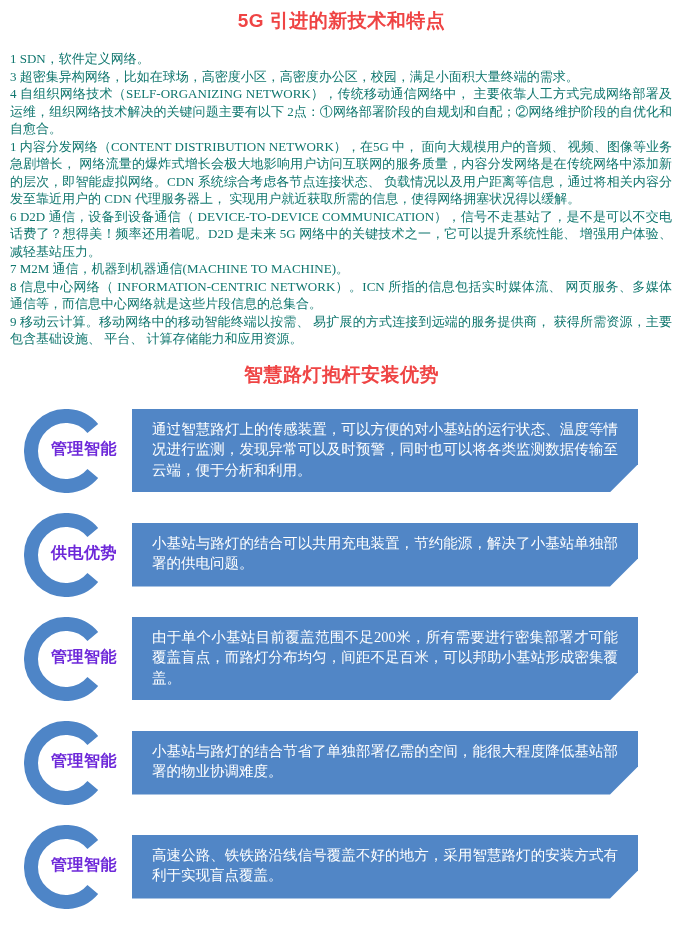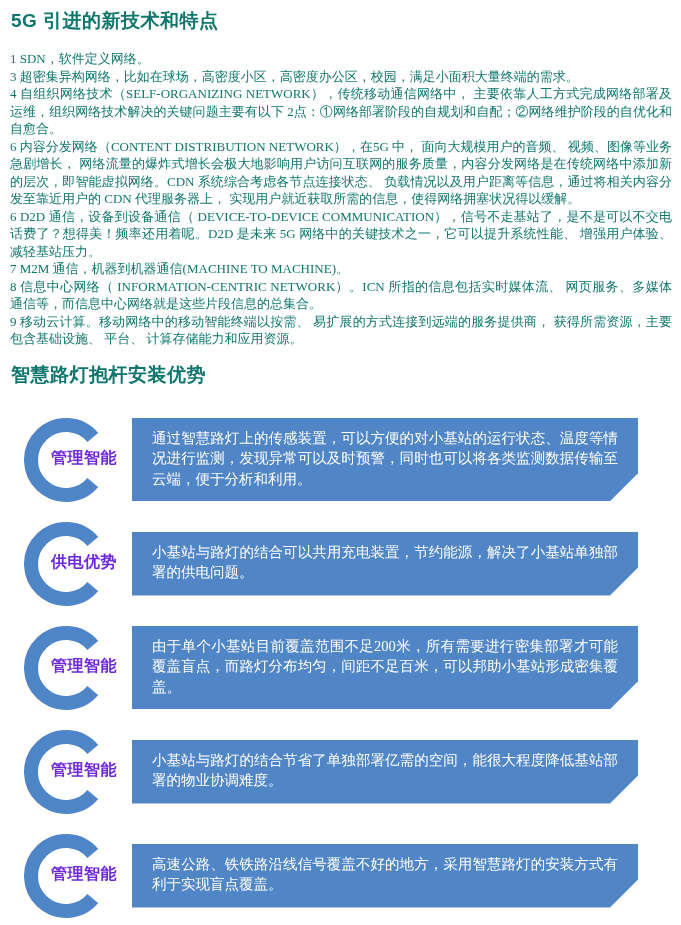--- a/index.html
+++ b/index.html
@@ -5,25 +5,25 @@
   html,body { margin:0; padding:0; background:#ffffff; }
   body {
     width:681px; height:925px; overflow:hidden;
     font-family:"Liberation Serif","DejaVu Serif",serif;
     color:#212121;
   }
   .page { padding:6px 9px 0 10px; }
 
   .sec-title {
     font-family:"Liberation Sans","DejaVu Sans",sans-serif;
-    font-weight:bold; font-size:19px; color:#0f766e;
-    letter-spacing:0.5px; margin:0;
+    font-weight:bold; font-size:19px; color:#ef4444;
+    letter-spacing:0.5px; margin:0;text-align:center;
   }
   .sec1-title { margin:2px 0 16px 1px; }
-  .sec2-title { margin:14px 0 30px 1px; }
+  .sec2-title { margin:14px 0 21px 1px; }
 
   .tech-list { margin:0; }
   .tech-item {
     font-size:13px; line-height:17.5px; text-align:justify;
     margin:0; color:#0f766e;
   }
 
   .adv-row { display:flex; align-items:center; margin:0 0 20px 0; }
   .badge { position:relative; flex:none; width:84px; height:84px; margin-left:14px; }
   .badge svg { display:block; width:84px; height:84px; }
@@ -51,21 +51,21 @@
   <h1 class="sec-title sec1-title">5G 引进的新技术和特点</h1>
 
   <div class="tech-list" id="tech-list">
   <p class="tech-item">1 SDN，软件定义网络。</p>
 
 
   <p class="tech-item">3 超密集异构网络，比如在球场，高密度小区，高密度办公区，校园，满足小面积大量终端的需求。</p>
 
   <p class="tech-item">4 自组织网络技术（SELF-ORGANIZING NETWORK），传统移动通信网络中， 主要依靠人工方式完成网络部署及运维，组织网络技术解决的关键问题主要有以下 2点：①网络部署阶段的自规划和自配；②网络维护阶段的自优化和自愈合。</p>
 
-  <p class="tech-item">6 内容分发网络（CONTENT DISTRIBUTION NETWORK），在5G 中， 面向大规模用户的音频、 视频、图像等业务急剧增长， 网络流量的爆炸式增长会极大地影响用户访问互联网的服务质量，内容分发网络是在传统网络中添加新的层次，即智能虚拟网络。CDN 系统综合考虑各节点连接状态、 负载情况以及用户距离等信息，通过将相关内容分发至靠近用户的 CDN 代理服务器上， 实现用户就近获取所需的信息，使得网络拥塞状况得以缓解。</p>
+  <p class="tech-item">1 内容分发网络（CONTENT DISTRIBUTION NETWORK），在5G 中， 面向大规模用户的音频、 视频、图像等业务急剧增长， 网络流量的爆炸式增长会极大地影响用户访问互联网的服务质量，内容分发网络是在传统网络中添加新的层次，即智能虚拟网络。CDN 系统综合考虑各节点连接状态、 负载情况以及用户距离等信息，通过将相关内容分发至靠近用户的 CDN 代理服务器上， 实现用户就近获取所需的信息，使得网络拥塞状况得以缓解。</p>
 
   <p class="tech-item">6 D2D 通信，设备到设备通信（ DEVICE-TO-DEVICE COMMUNICATION），信号不走基站了，是不是可以不交电话费了？想得美！频率还用着呢。D2D 是未来 5G 网络中的关键技术之一，它可以提升系统性能、 增强用户体验、 减轻基站压力。</p>
 
   <p class="tech-item">7 M2M 通信，机器到机器通信(MACHINE TO MACHINE)。</p>
 
   <p class="tech-item">8 信息中心网络（ INFORMATION-CENTRIC NETWORK）。ICN 所指的信息包括实时媒体流、 网页服务、多媒体通信等，而信息中心网络就是这些片段信息的总集合。</p>
 
   <p class="tech-item">9 移动云计算。移动网络中的移动智能终端以按需、 易扩展的方式连接到远端的服务提供商， 获得所需资源，主要包含基础设施、 平台、 计算存储能力和应用资源。</p>
 </div>
 

